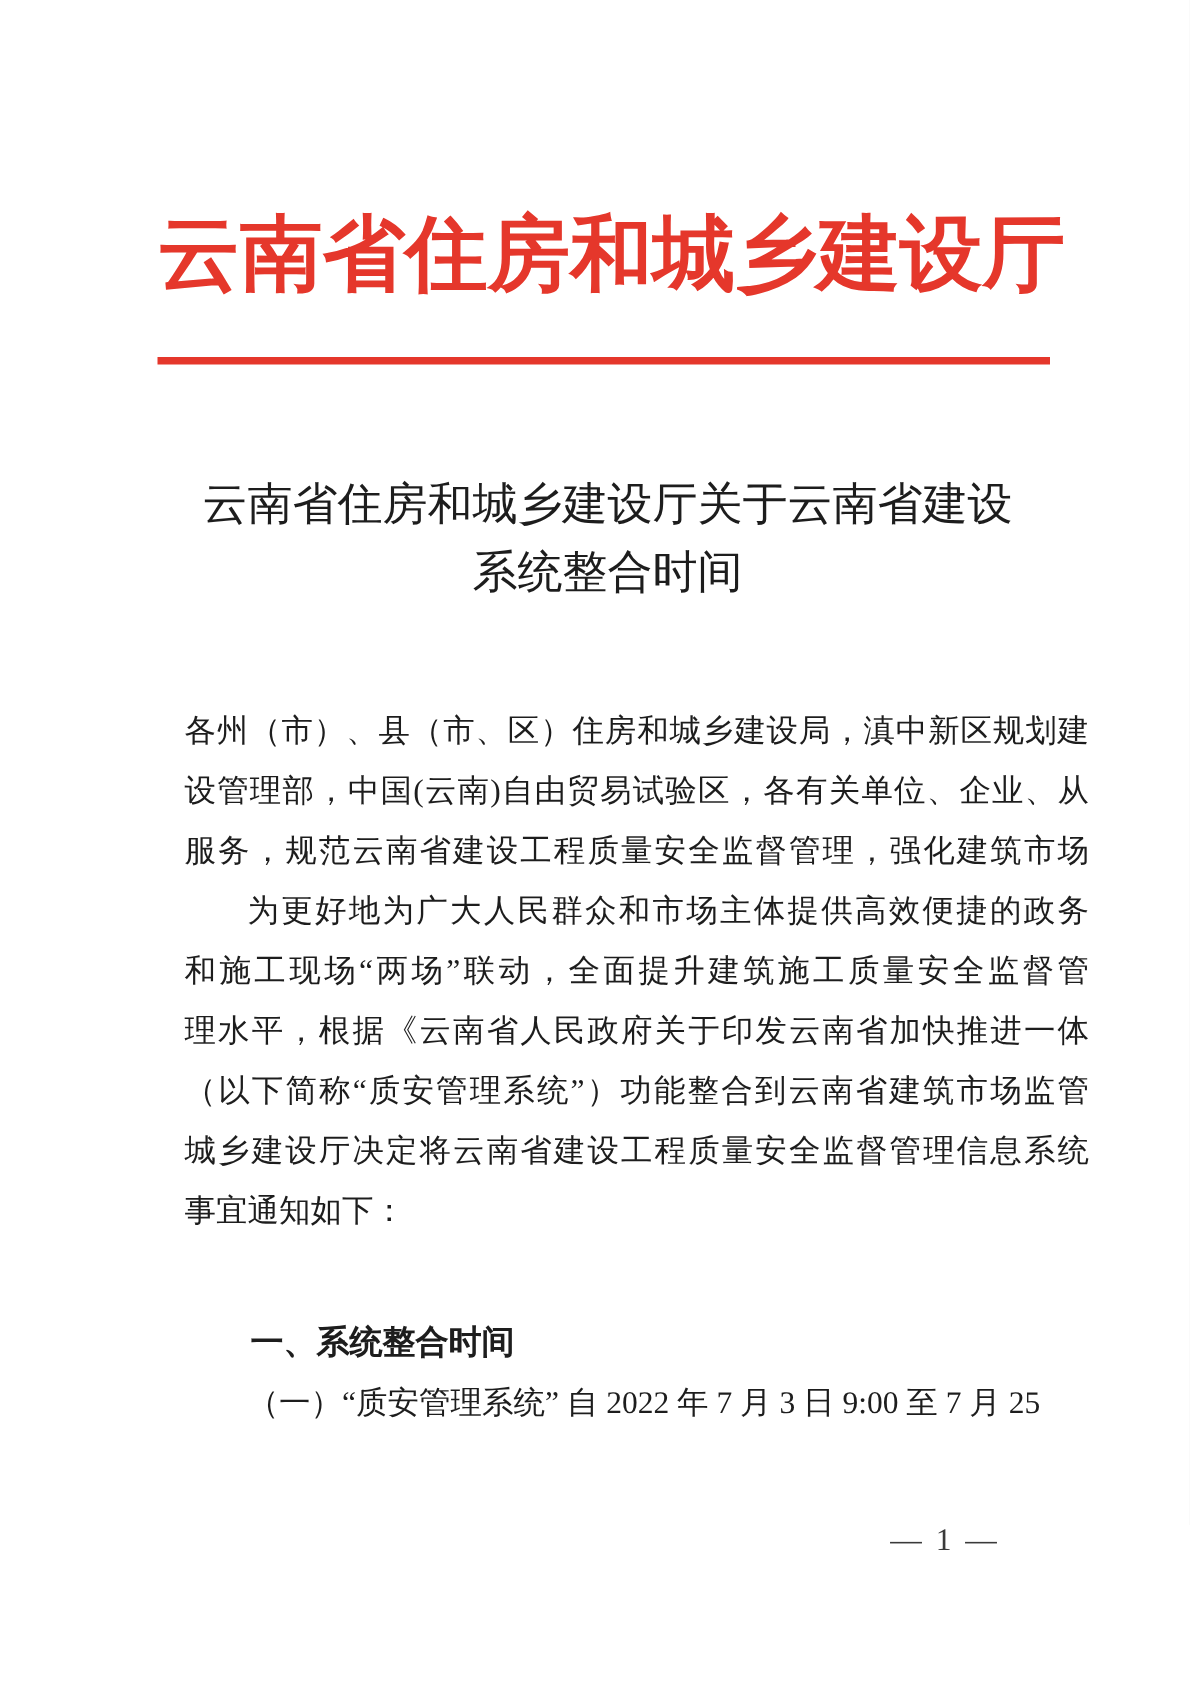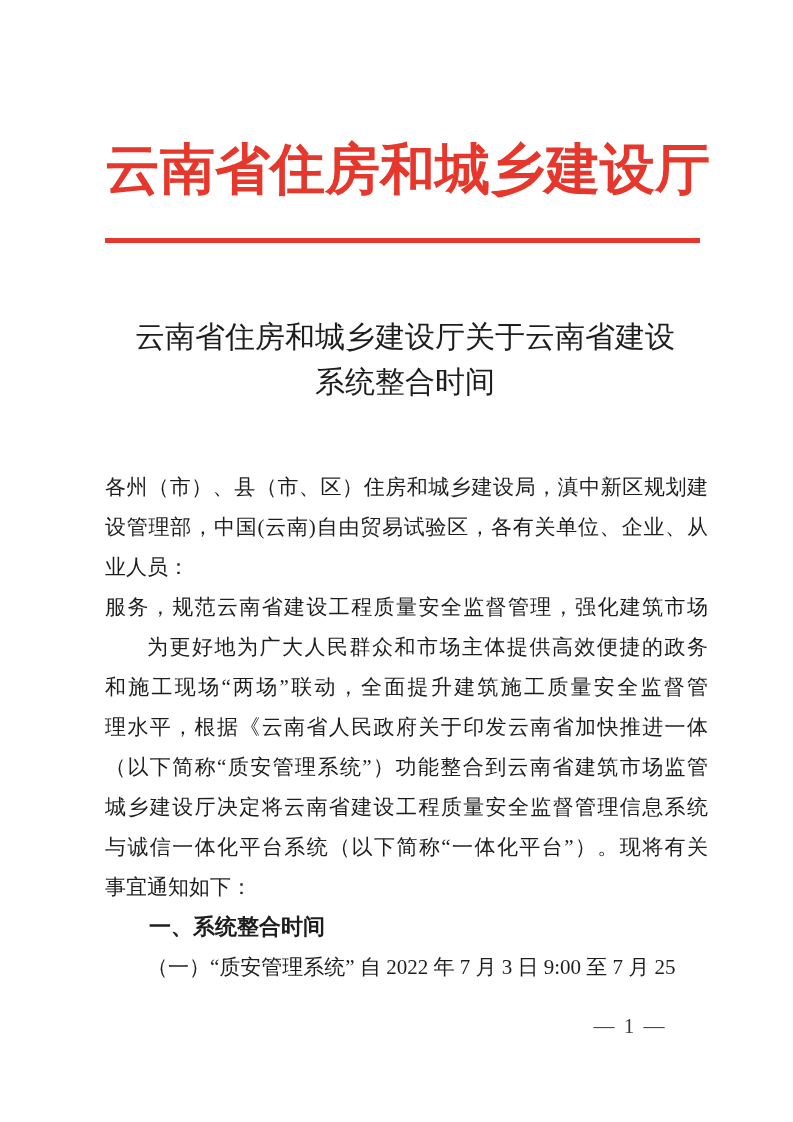--- a/index.html
+++ b/index.html
@@ -25,30 +25,30 @@
     width: 595px; height: 5px;
     background: var(--accent-red, #e5372b);
   }
   .doc-title {
     position: absolute; left: 105px; top: 314px; width: 600px;
     text-align: center;
     font-size: 30px; font-weight: normal; line-height: 45px;
     color: var(--ink, #1d1d1d);
   }
   .body-text {
-    position: absolute; left: 105px; top: 467px; width: 603px;
+    position: absolute; left: 123px; top: 467px; width: 603px;
     font-size: 21px; line-height: 40px;
     color: var(--ink, #1d1d1d);
   }
   .line { min-height: 40px; }
   .line.justify { text-align: justify; text-align-last: justify; }
   .line.indent { text-indent: 2em; }
   .line.heading {
     font-family: "Liberation Sans", "DejaVu Sans", sans-serif;
-    font-weight: bold; font-size: 22px;
+    font-weight: bold; font-size: 22px; margin-top: 48px;
   }
   .page-footer {
     position: absolute; left: 560px; top: 1014px; width: 140px;
     text-align: center;
     font-size: 21px; letter-spacing: 2px;
     color: var(--footer-ink, #3a3a3a);
   }
 </style>
 </head>
 <body>
@@ -60,28 +60,26 @@
   <div class="red-rule"></div>
 
   <div class="doc-title">
     <div class="title-line">云南省住房和城乡建设厅关于云南省建设</div>
     <div class="title-line">系统整合时间</div>
   </div>
 
   <div class="body-text">
     <div class="line justify">各州（市）、县（市、区）住房和城乡建设局，滇中新区规划建</div>
     <div class="line justify">设管理部，中国(云南)自由贸易试验区，各有关单位、企业、从</div>
-    <div class="line">业人员：</div>
     <div class="line justify">服务，规范云南省建设工程质量安全监督管理，强化建筑市场</div>
     <div class="line indent justify">为更好地为广大人民群众和市场主体提供高效便捷的政务</div>
     <div class="line justify">和施工现场“两场”联动，全面提升建筑施工质量安全监督管</div>
     <div class="line justify">理水平，根据《云南省人民政府关于印发云南省加快推进一体</div>
     <div class="line justify">（以下简称“质安管理系统”）功能整合到云南省建筑市场监管</div>
     <div class="line justify">城乡建设厅决定将云南省建设工程质量安全监督管理信息系统</div>
-    <div class="line justify">与诚信一体化平台系统（以下简称“一体化平台”）。现将有关</div>
     <div class="line">事宜通知如下：</div>
     <div class="line indent heading">一、系统整合时间</div>
     <div class="line indent">（一）“质安管理系统” 自 2022 年 7 月 3 日 9:00 至 7 月 25</div>
   </div>
 
   <div class="page-footer">— 1 —</div>
 
 </div>
 
 </body></html>

